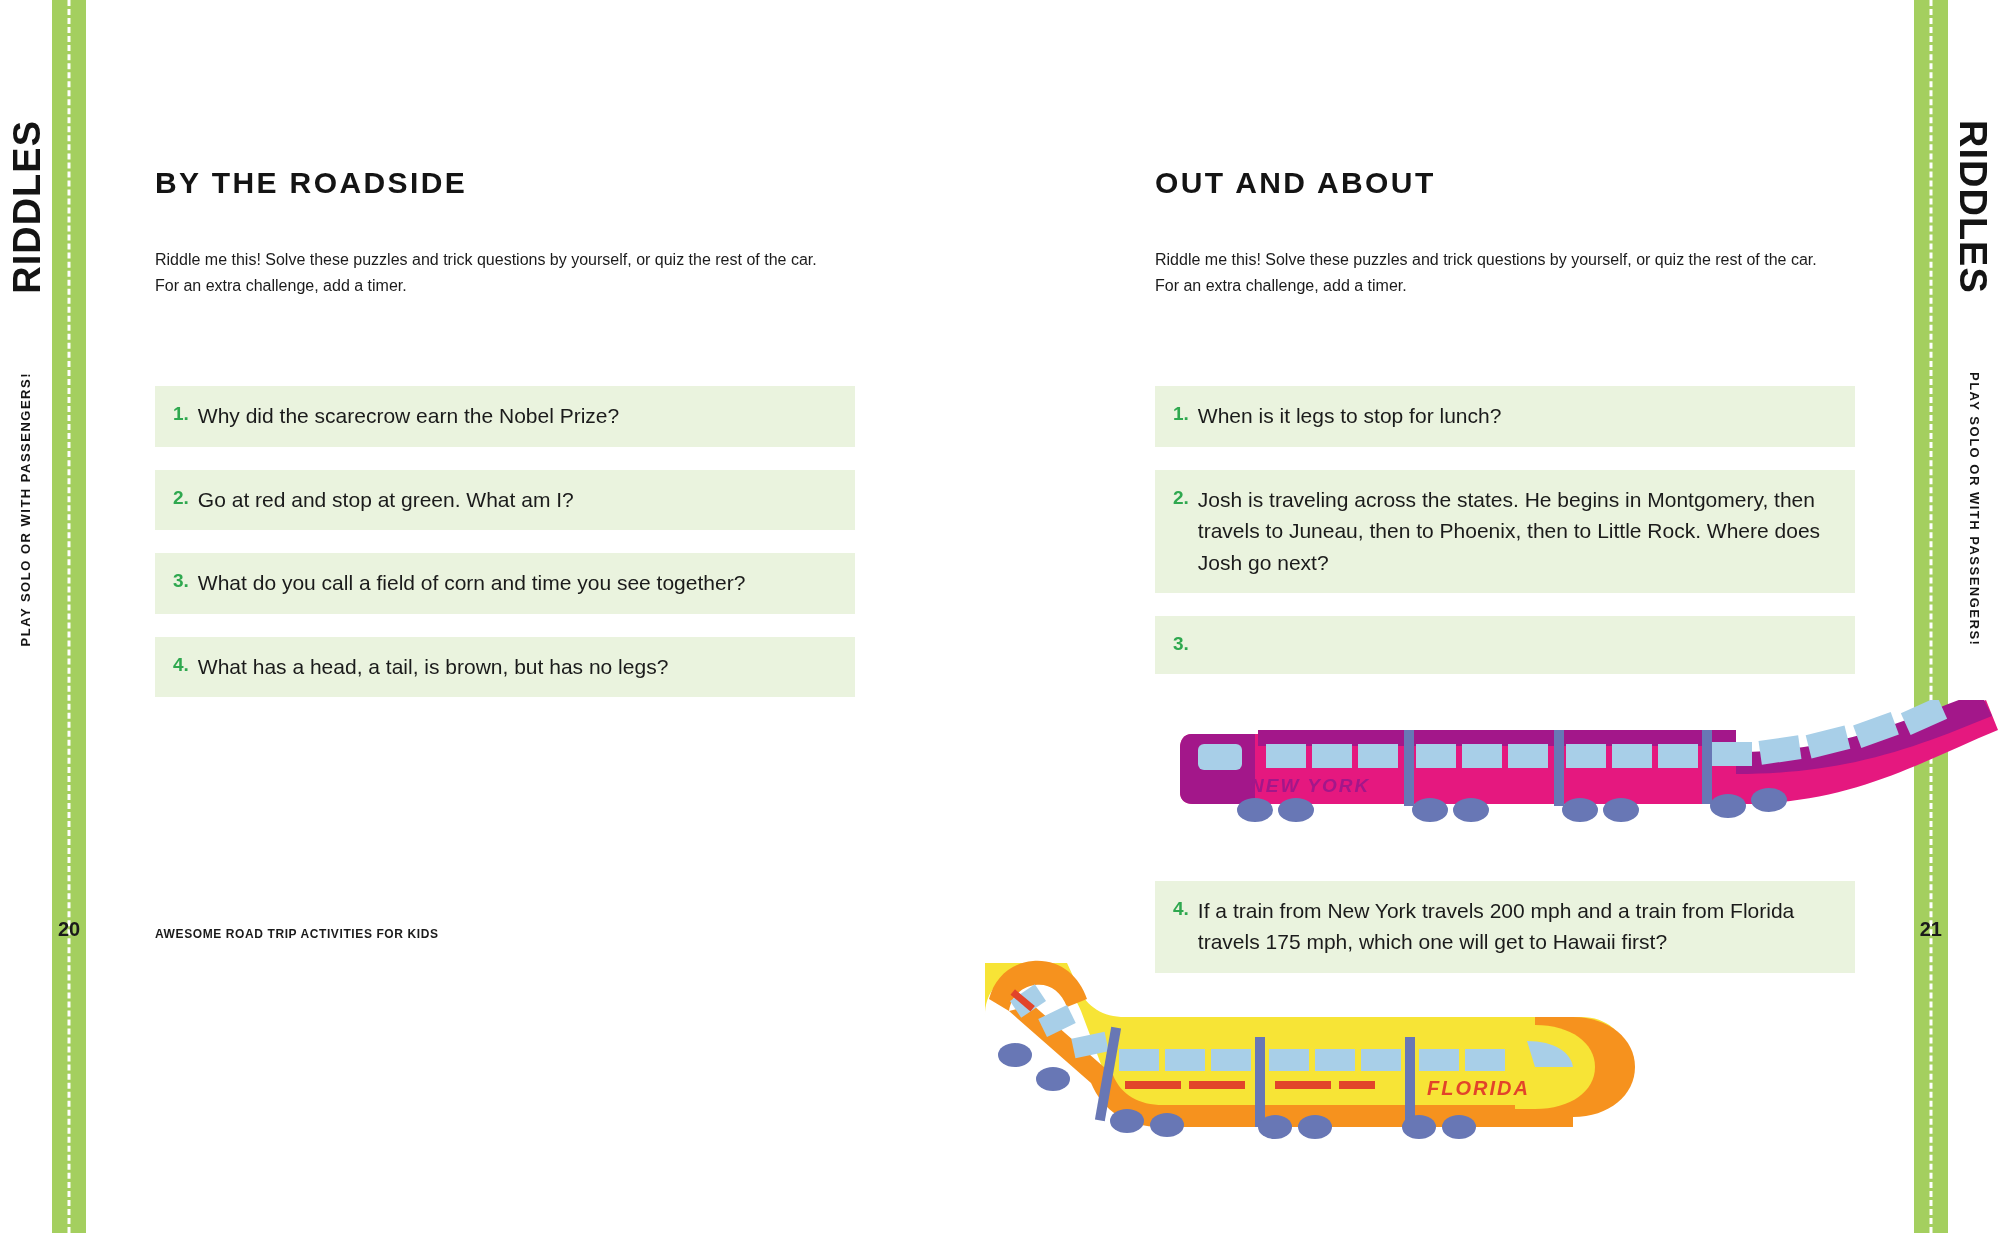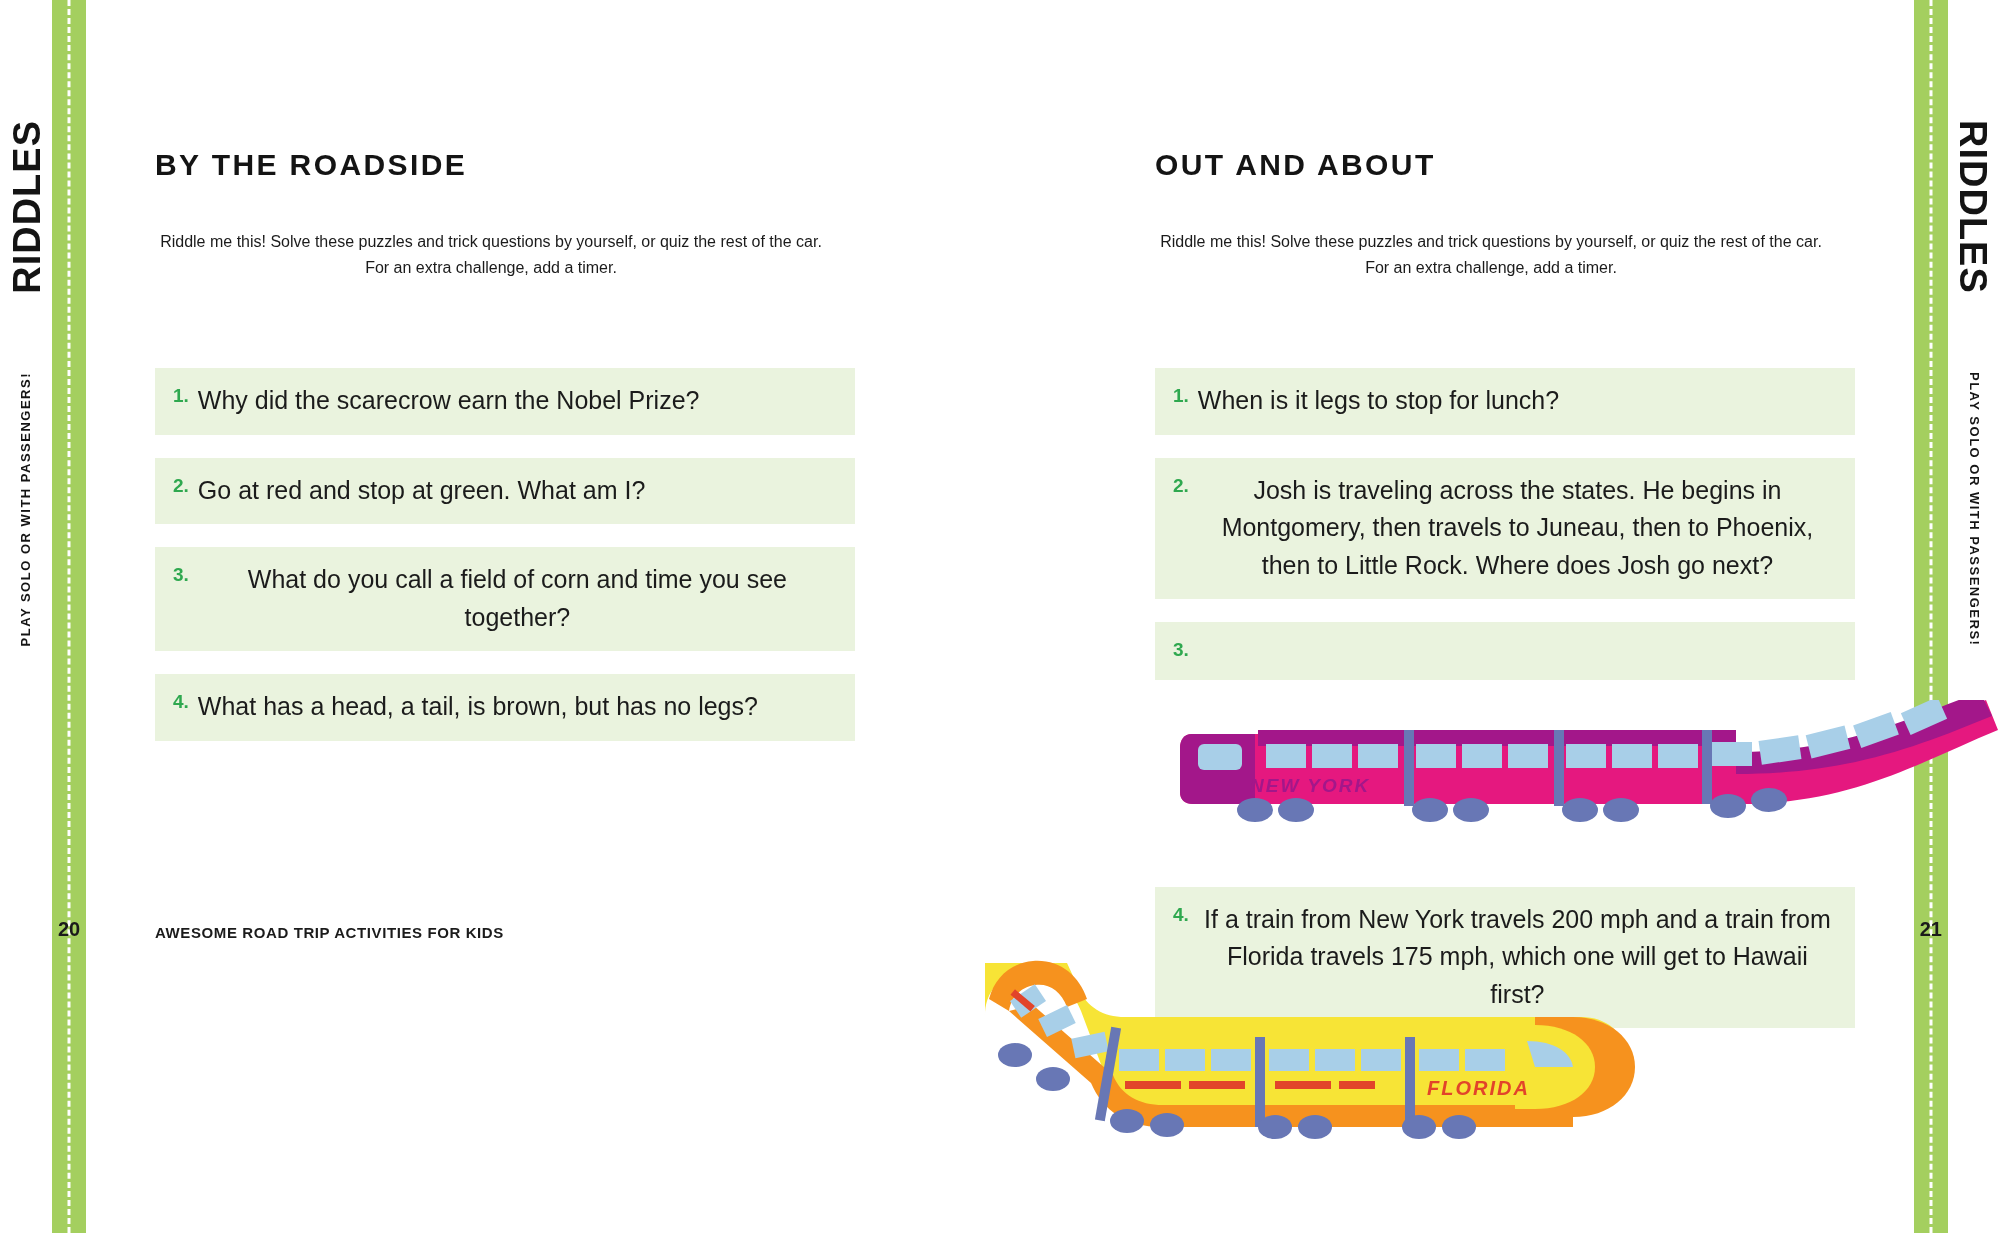--- a/index.html
+++ b/index.html
@@ -81,23 +81,22 @@
   }
   .right-sub {
     right: 18px;
     top: 372px;
     writing-mode: vertical-rl;
   }
 
   
   .page {
     position: absolute;
-    top: 0;
+    top: 18px;
     bottom: 0;
-    text-align: center;
   }
   .page.left  { left: 155px;  width: 720px; }
   .page.right { left: 1155px; width: 720px; }
 
   .heading {
     position: absolute;
     top: 128px;
     left: 0;
     font-size: 30px;
     font-weight: bold;
@@ -132,21 +131,21 @@
   }
   .riddle .num {
     color: #2fa84f;
     font-weight: bold;
     font-size: 19px;
     margin-right: 9px;
     flex: 0 0 auto;
     line-height: 1.5;
   }
   .riddle .txt {
-    font-size: 25px;
+    font-size: 21px;
     line-height: 1.5;
     color: #1b1b1b;
   }
 
   .page.left .riddle { width: 700px; }
   .page.right .riddle { width: 700px; }
 
   
   .riddle.gap-after { margin-bottom: 207px; }
 
@@ -158,21 +157,21 @@
     font-weight: bold;
     color: #1b1b1b;
   }
   .folio-left  { left: 58px;  bottom: 292px; }
   .folio-right { right: 58px; bottom: 292px; }
 
   .running-foot {
     position: absolute;
     left: 155px;
     bottom: 292px;
-    font-size: 15px;
+    font-size: 12px;
     font-weight: bold;
     letter-spacing: 0.6px;
     color: #1b1b1b;
   }
 
   
   .train-layer {
     position: absolute;
     inset: 0;
     pointer-events: none;

